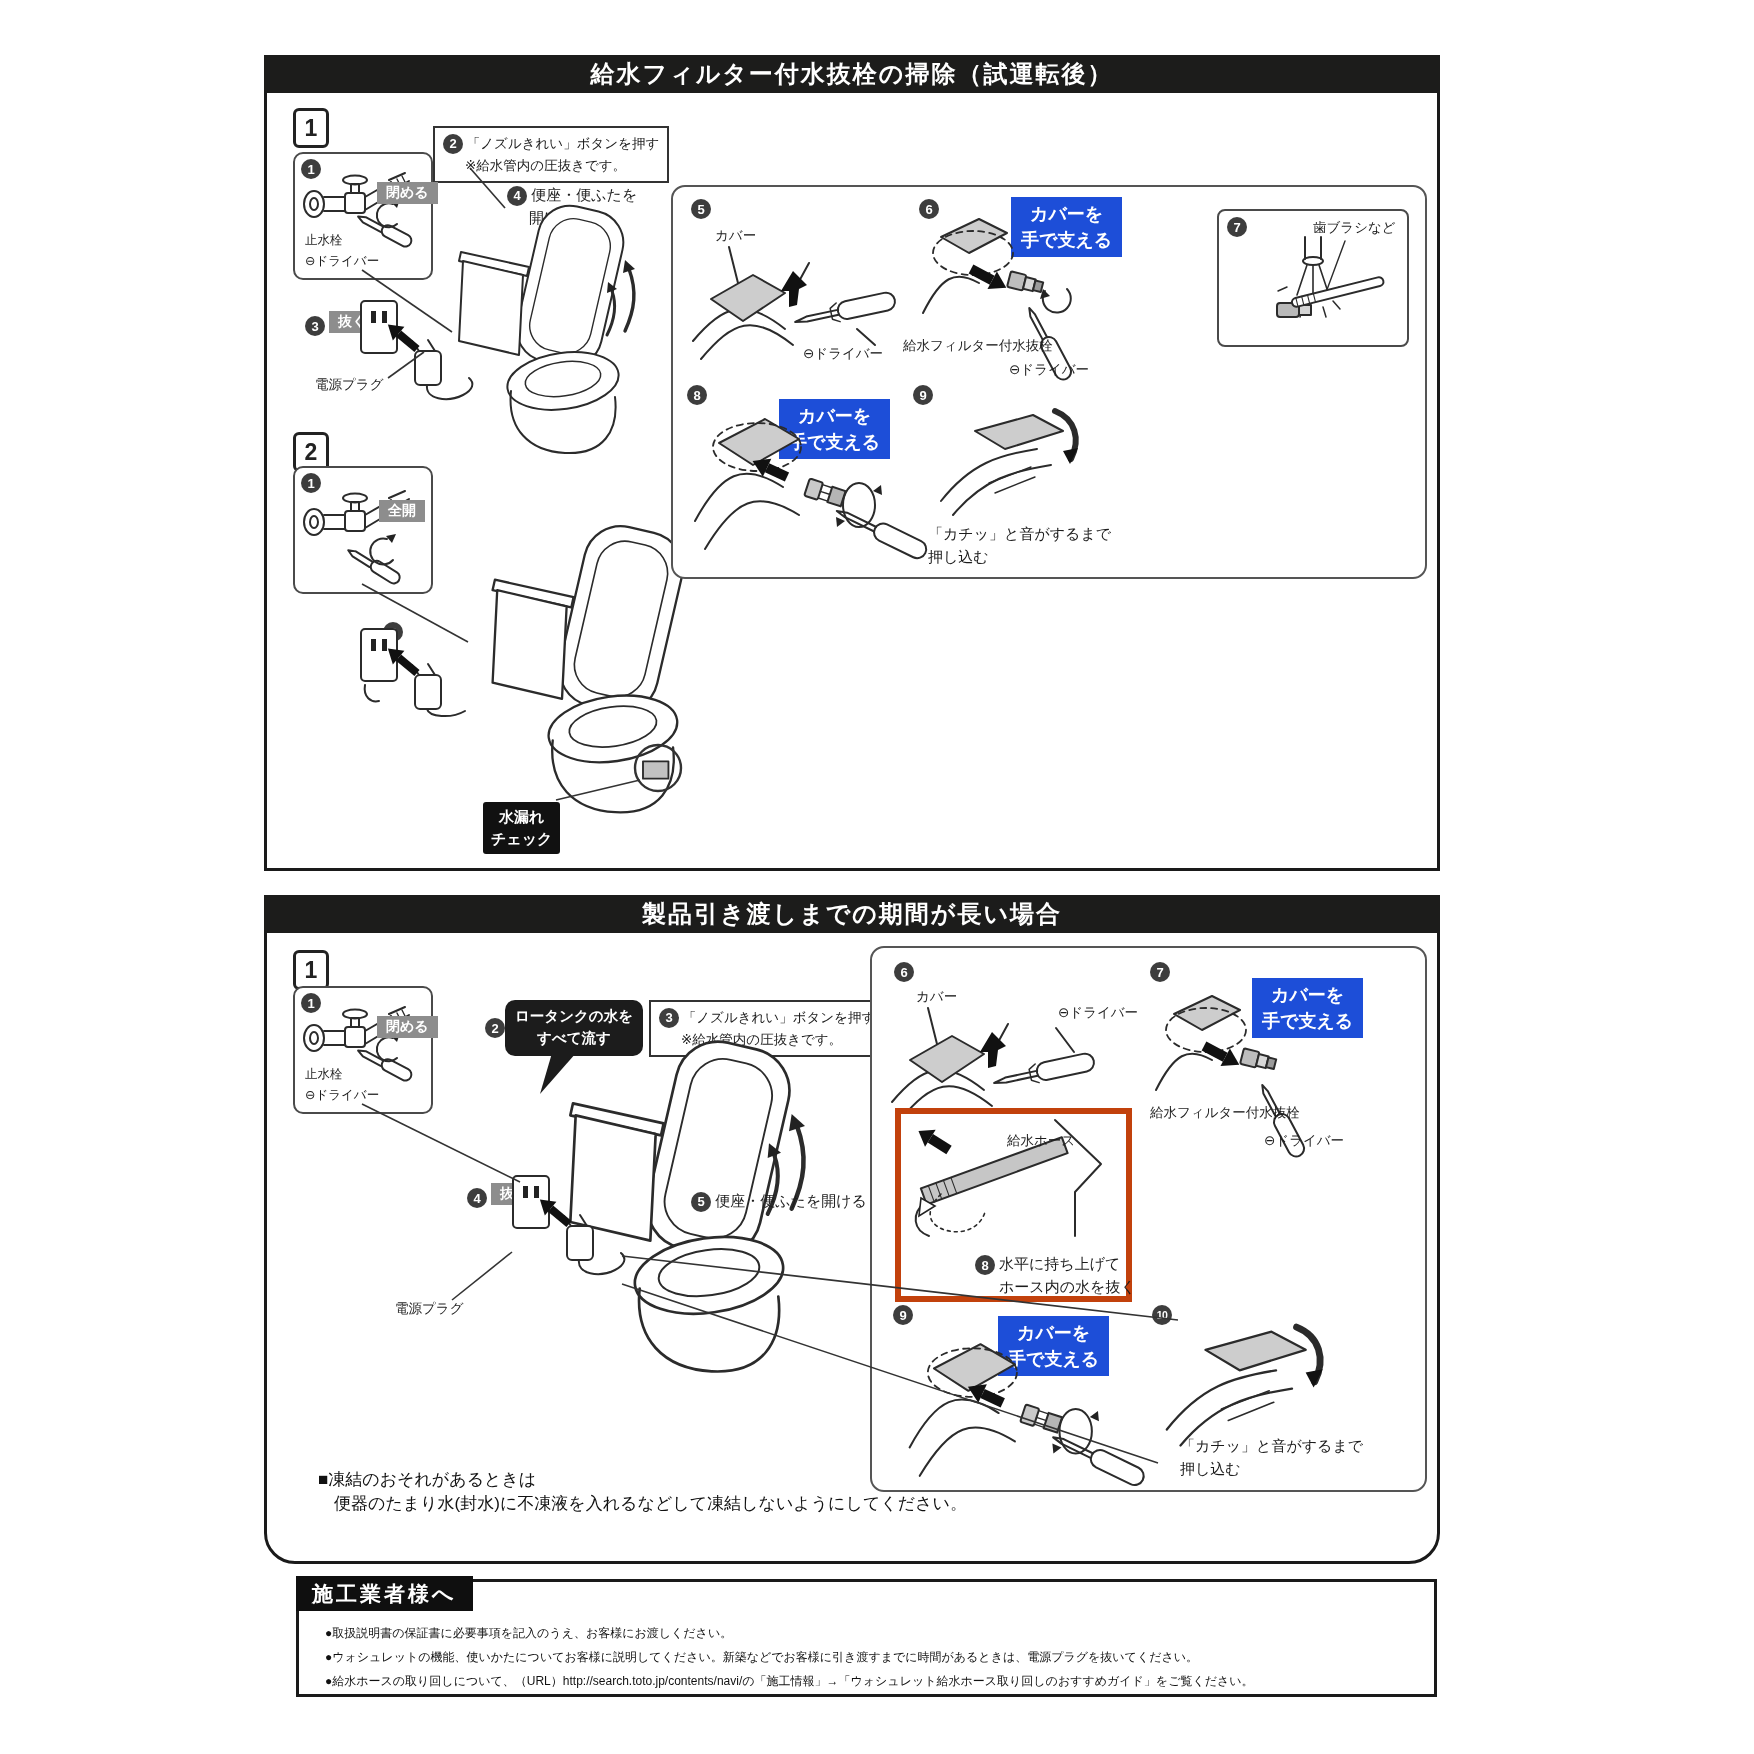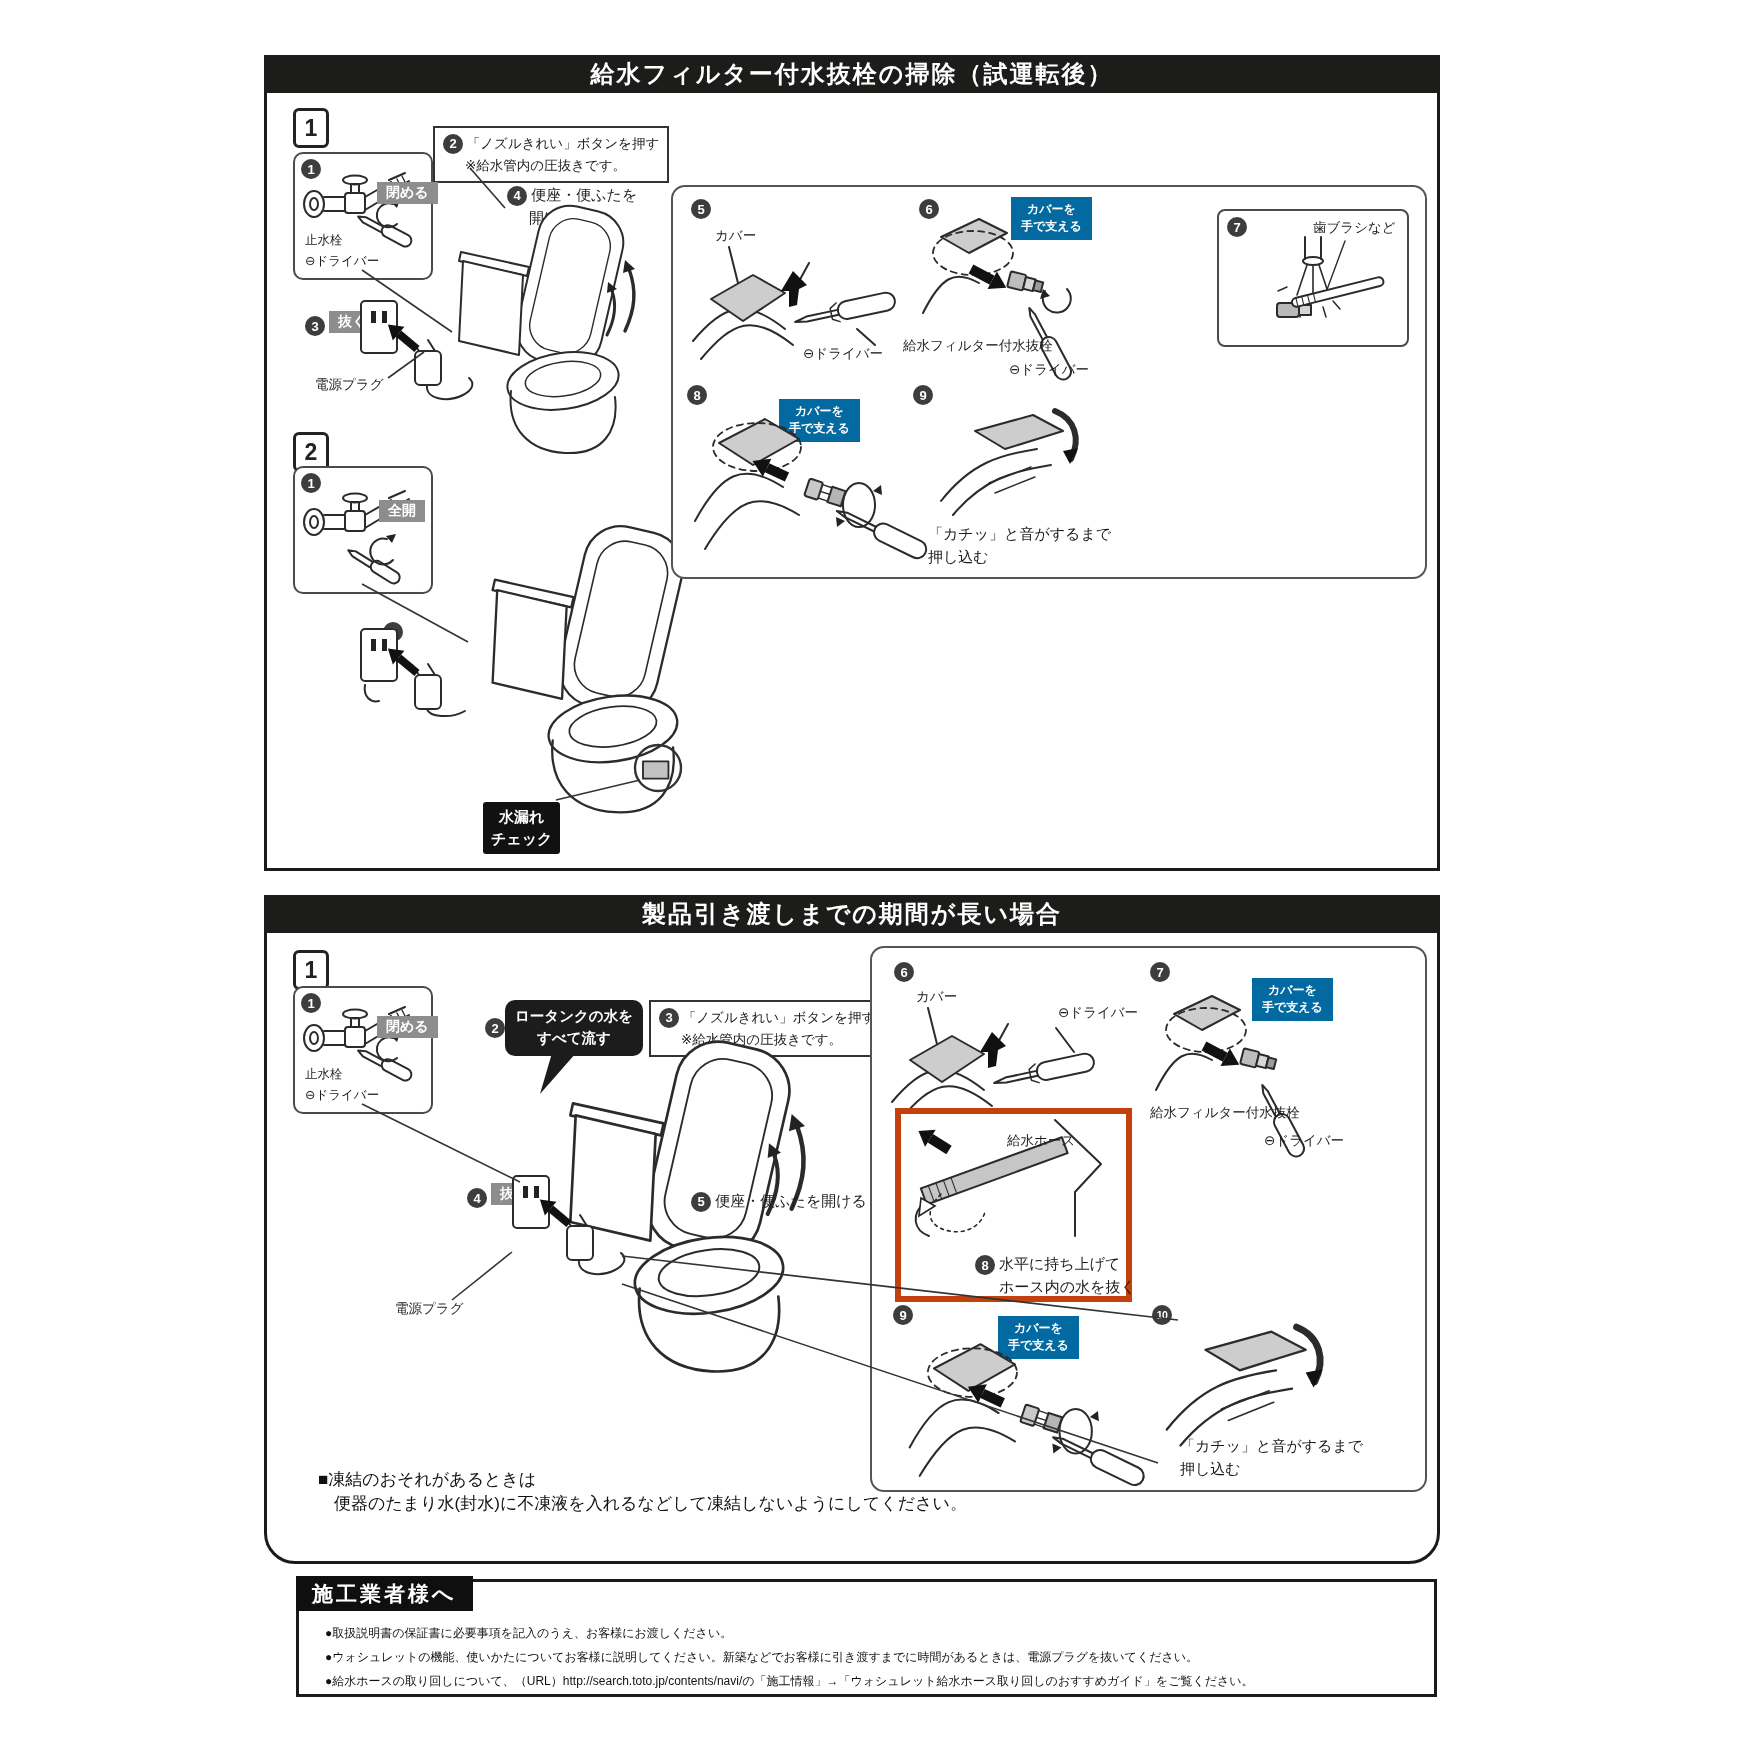--- a/index.html
+++ b/index.html
@@ -13,21 +13,21 @@
     display:flex;align-items:center;justify-content:center;font-size:23px;font-weight:bold;color:#222;}
   .roundbox{position:absolute;border:2px solid #4a4a4a;border-radius:10px;background:#fff;}
   .panel{position:absolute;border:2px solid #555;border-radius:14px;background:#fff;}
   .sqbox{position:absolute;border:6px solid #c2410c;background:#fff;}
   .circnum{display:inline-flex;width:20px;height:20px;border-radius:50%;background:#3d3d3d;color:#fff;
     font-size:13px;font-weight:bold;align-items:center;justify-content:center;flex:none;line-height:1;}
   .circnum.pos{position:absolute;}
   .cn-sm{font-size:10.5px;letter-spacing:-0.5px;}
   .graybadge{position:absolute;background:#8d8d8d;color:#fff;font-size:14px;font-weight:bold;
     display:flex;align-items:center;justify-content:center;padding:2px 9px;white-space:nowrap;}
-  .darkbadge{position:absolute;background:#0369a1;color:#fff;font-size:12px;font-weight:bold;
+  .darkbadge{position:absolute;background:#1d4ed8;color:#fff;font-size:18px;font-weight:bold;
     text-align:center;line-height:1.45;padding:4px 10px;white-space:nowrap;}
   .callout{position:absolute;border:2px solid #333;background:#fff;font-size:13.5px;line-height:1.6;
     padding:5px 8px;white-space:nowrap;}
   .callout .ind{padding-left:22px;}
   .lbl{position:absolute;font-size:13.5px;white-space:nowrap;color:#1c1c1c;}
   .note{position:absolute;font-size:15px;line-height:1.5;white-space:nowrap;}
   .bubble{position:absolute;background:#1c1c1c;color:#fff;border-radius:10px;font-size:14.5px;font-weight:bold;
     text-align:center;line-height:1.5;padding:6px 10px;white-space:nowrap;}
   .leak{position:absolute;background:#111;color:#fff;font-size:15px;font-weight:bold;text-align:center;
     line-height:1.45;padding:4px 8px;border-radius:3px;}

